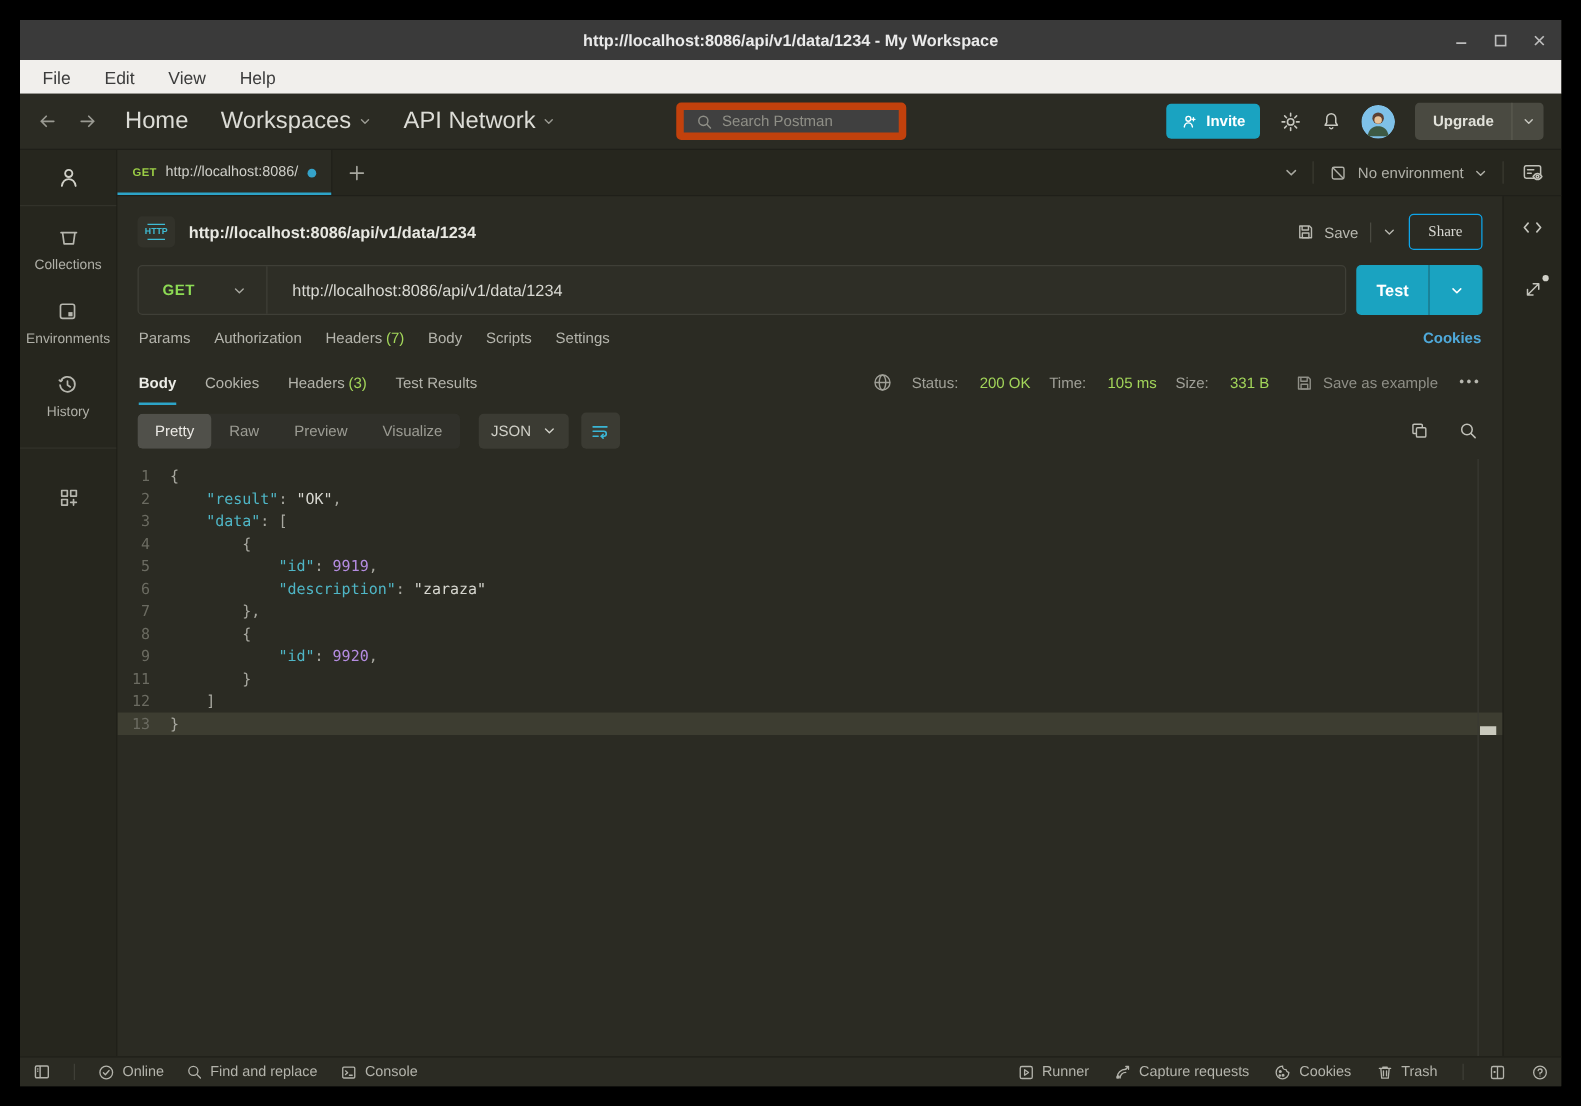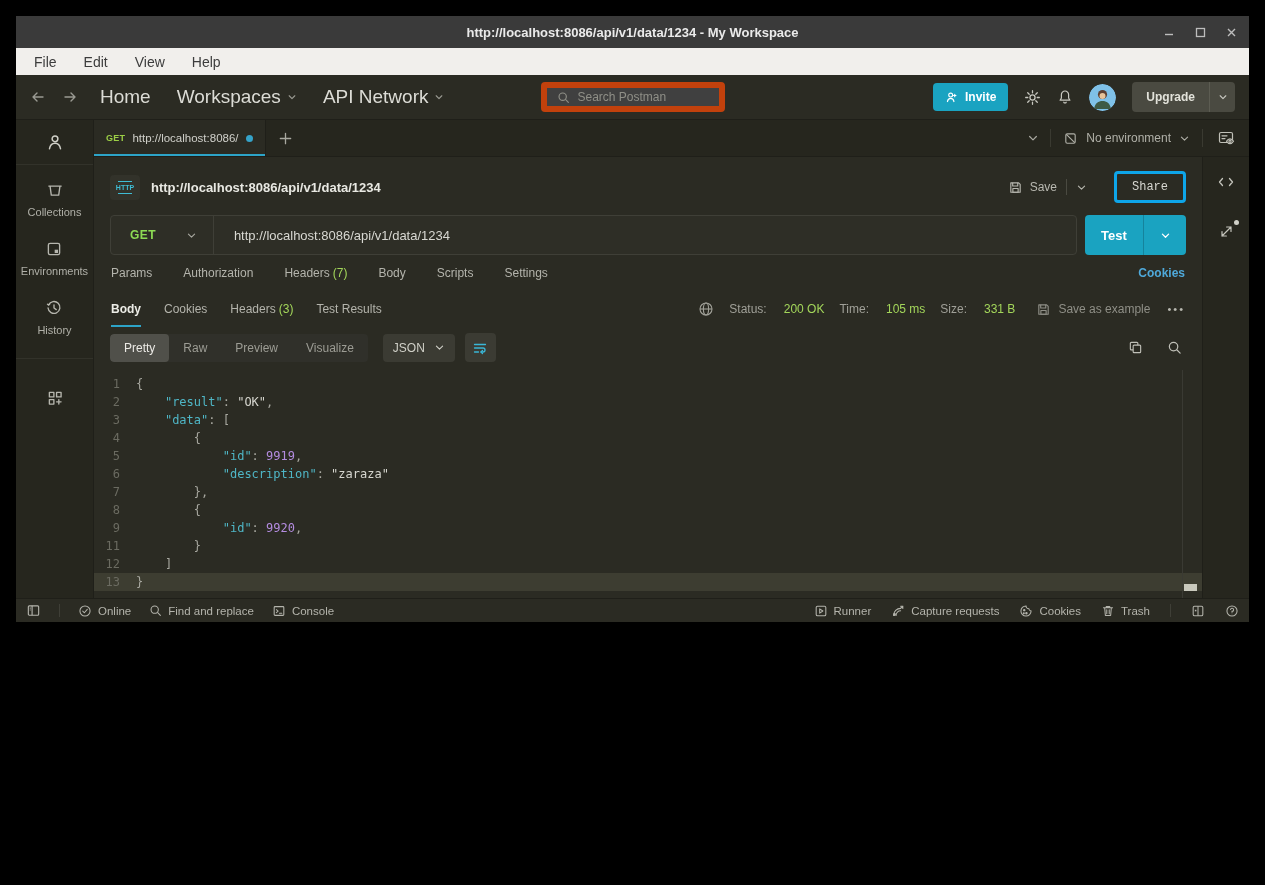--- a/index.html
+++ b/index.html
@@ -17,21 +17,21 @@
     --bg-nav:#2b2b23;
     --border-dark:#1f1f19;
     --border-soft:#3f3f37;
     --txt-main:#d8d8d2;
     --txt-dim:#b4b4ac;
     --txt-faint:#8f8f87;
   }
   *{box-sizing:border-box;margin:0;padding:0}
   body{width:1265px;height:885px;background:#000;font-family:"Liberation Sans",sans-serif;overflow:hidden;position:relative;color:var(--txt-main);}
   svg{display:block;flex-shrink:0}
-  .window{position:absolute;left:16px;top:16px;width:1233px;height:606px;display:flex;flex-direction:column;background:var(--bg-dark);}
+  .window{position:absolute;left:16px;top:16px;width:1233px;height:853px;display:flex;flex-direction:column;background:var(--bg-dark);}
 
   
   .titlebar{height:32px;background:#3a3a3a;display:flex;align-items:center;position:relative;flex-shrink:0}
   .titlebar-title{flex:1;text-align:center;color:#eaeaea;font-weight:bold;font-size:13px}
   .win-controls{position:absolute;right:12px;top:0;height:100%;display:flex;align-items:center;gap:20px;color:#bdbdbd}
 
   
   .menubar{height:27px;background:#f1efec;display:flex;align-items:center;padding-left:18px;gap:27px;font-size:14px;color:#3c3c3c;flex-shrink:0}
   .menubar span{cursor:default}
 
@@ -85,36 +85,36 @@
 
   
   .req-header{display:flex;align-items:center;padding:14px 16px 12px;flex-shrink:0}
   .http-badge{width:30px;height:25px;border-radius:4px;background:#32322a;color:#3fbcd4;display:flex;flex-direction:column;align-items:center;justify-content:center;margin-right:11px;font-size:7px;font-weight:bold;gap:1px}
   .http-badge .a{width:14px;height:3px;position:relative}
   .http-badge .a::before{content:"";position:absolute;left:0;right:0;top:1px;height:1px;background:#3fbcd4}
   .req-title{font-size:13px;font-weight:bold;color:#e8e8e2}
   .save-group{margin-left:auto;display:flex;align-items:center;color:#b8b8b0;font-size:12px}
   .save-group .save{display:flex;align-items:center;gap:7px}
   .save-group .gsep{width:1px;height:16px;background:#4a4a41;margin:0 9px}
-  .share-btn{border:3px solid #0ea5e9;border-radius:4px;background:transparent;color:#d8d8d2;font-size:12px;padding:6px 15px;margin-left:27px;font-family:Liberation Mono, monospace}
+  .share-btn{border:1px solid #0ea5e9;border-radius:4px;background:transparent;color:#d8d8d2;font-size:12px;padding:6px 15px;margin-left:10px;font-family:Liberation Serif, serif}
 
   
   .url-row{display:flex;padding:0 16px;gap:8px;height:40px;flex-shrink:0}
   .url-box{flex:1;display:flex;align-items:center;background:#2e2e26;border:1px solid var(--border-soft);border-radius:4px;min-width:0}
   .method{display:flex;align-items:center;gap:30px;padding:0 16px 0 19px;height:100%}
   .method .mtxt{font-size:12px;font-weight:bold;color:var(--green-method);letter-spacing:.4px}
   .method .chev{color:#a8a8a0}
   .url-sep{width:1px;align-self:stretch;background:var(--border-soft)}
   .url-input{flex:1;background:transparent;border:none;outline:none;color:#d8d8d2;font-size:13px;padding:0 20px;font-family:"Liberation Sans",sans-serif;min-width:0}
   .send{display:flex;height:40px}
   .send-main{background:var(--teal);color:#fff;font-size:13px;font-weight:bold;border:none;border-radius:4px 0 0 4px;width:58px;font-family:"Liberation Sans",sans-serif}
   .send-chev{background:var(--teal);border:none;border-left:1px solid #15839c;border-radius:0 4px 4px 0;width:43px;display:flex;align-items:center;justify-content:center;color:#fff}
 
   
-  .req-tabs{display:flex;align-items:center;gap:31px;padding:0 17px;height:36px;font-size:12px;color:var(--txt-dim);flex-shrink:0}
+  .req-tabs{display:flex;align-items:center;gap:19px;padding:0 17px;height:36px;font-size:12px;color:var(--txt-dim);flex-shrink:0}
   .count-green{color:var(--green-status);margin-left:3px}
   .cookies-link{margin-left:auto;color:var(--blue-link);font-weight:bold;font-size:12px}
 
   
   .resp-header{display:flex;align-items:center;padding:0 17px;height:36px;flex-shrink:0;position:relative}
   .resp-tabs{display:flex;align-items:center;gap:23px;font-size:12px;color:var(--txt-dim);height:100%}
   .resp-tab{display:flex;align-items:center;height:100%;position:relative}
   .resp-tab.active{color:#ececе6;color:#ececE6;font-weight:bold}
   .resp-tab.active::after{content:"";position:absolute;left:0;right:0;bottom:0;height:2px;background:var(--teal-underline)}
   .resp-meta{margin-left:auto;display:flex;align-items:center;gap:15px;font-size:12px;color:#a0a098}

